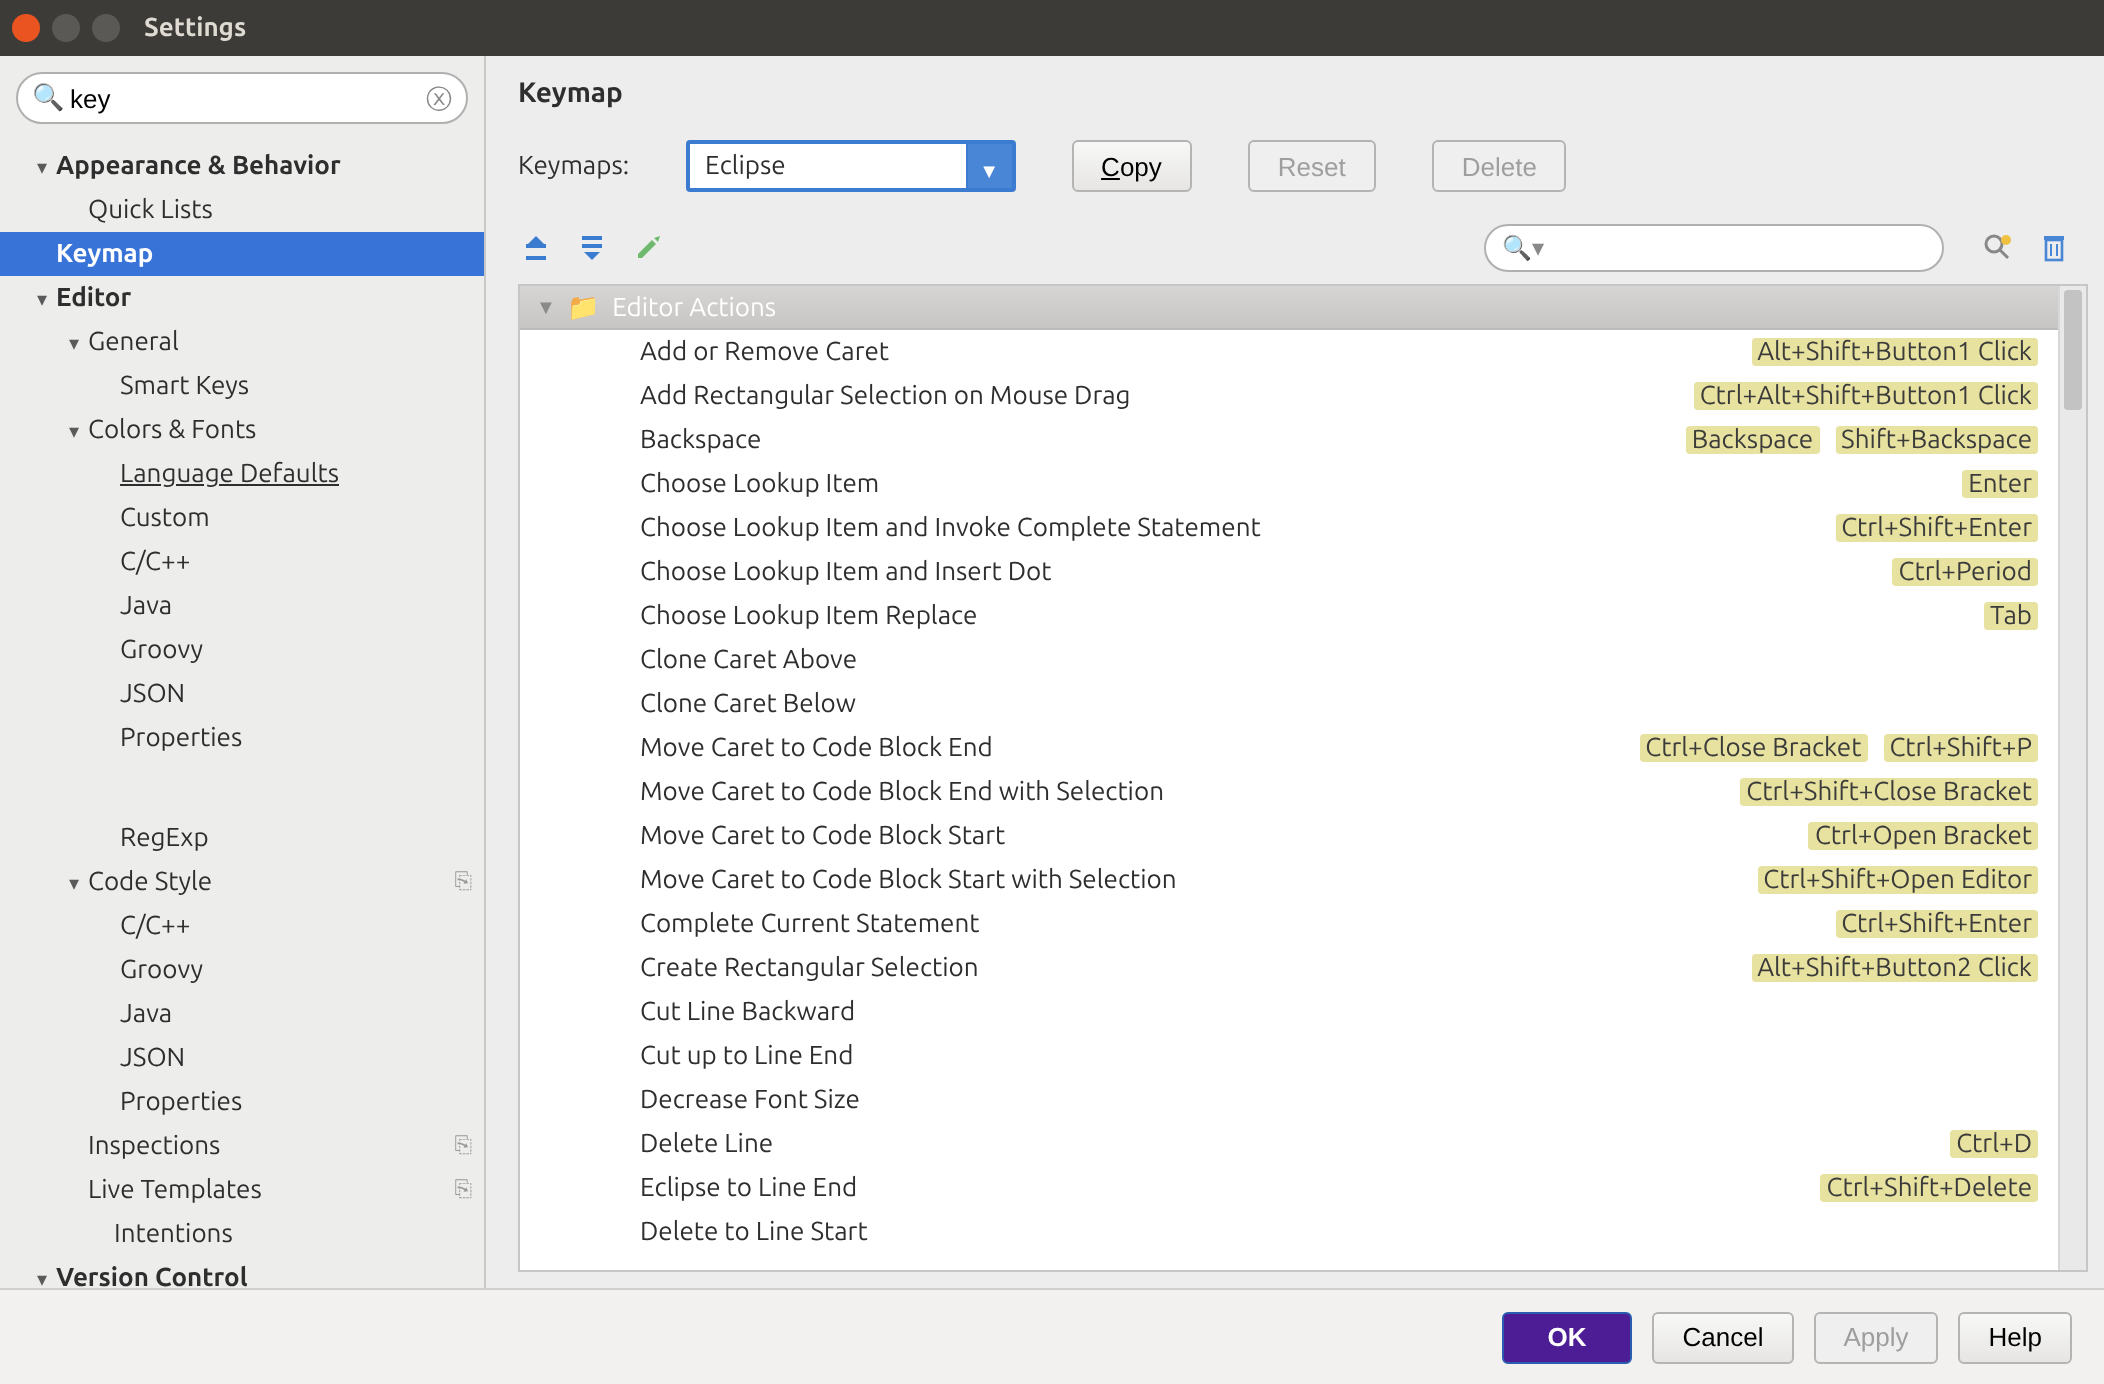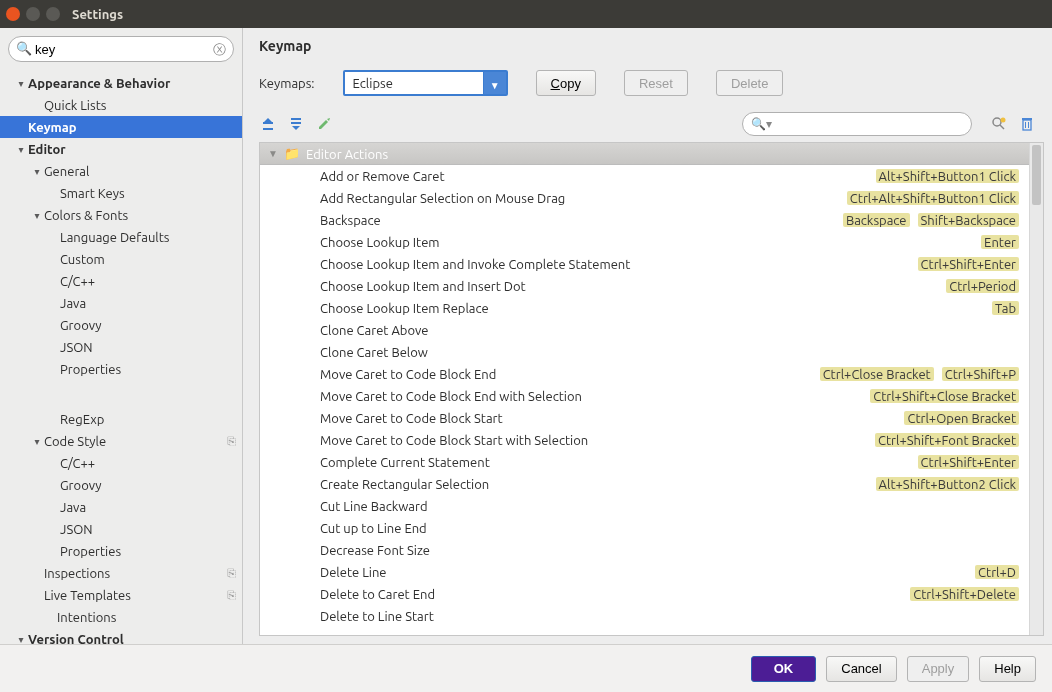--- a/index.html
+++ b/index.html
@@ -99,21 +99,21 @@
             <span class="label">General</span>
           </div>
           <div class="tree-row" style="padding-left: 46px;">
             <span class="arrow"></span>
             <span class="label">Smart Keys</span>
           </div>
           <div class="tree-row" style="padding-left: 30px;">
             <span class="arrow">▾</span>
             <span class="label">Colors &amp; Fonts</span>
           </div>
-          <div class="tree-row" style="padding-left: 46px;">
+          <div class="tree-row" style="padding-left: 46px; text-decoration: underline;">
             <span class="arrow"></span>
             <span class="label">Language Defaults</span>
           </div>
           <div class="tree-row" style="padding-left: 46px;">
             <span class="arrow"></span>
             <span class="label">Custom</span>
           </div>
           <div class="tree-row" style="padding-left: 46px;">
             <span class="arrow"></span>
             <span class="label">C/C++</span>
@@ -322,21 +322,21 @@
             </div>
             <div class="action-row">
               <span class="action-name">Move Caret to Code Block Start</span>
               <span class="shortcut-wrap">
                 <span class="shortcut">Ctrl+Open Bracket</span>
               </span>
             </div>
             <div class="action-row">
               <span class="action-name">Move Caret to Code Block Start with Selection</span>
               <span class="shortcut-wrap">
-                <span class="shortcut">Ctrl+Shift+Font Bracket</span>
+                <span class="shortcut">Ctrl+Shift+Open Editor</span>
               </span>
             </div>
             <div class="action-row">
               <span class="action-name">Complete Current Statement</span>
               <span class="shortcut-wrap">
                 <span class="shortcut">Ctrl+Shift+Enter</span>
               </span>
             </div>
             <div class="action-row">
               <span class="action-name">Create Rectangular Selection</span>
@@ -356,21 +356,21 @@
               <span class="action-name">Decrease Font Size</span>
               <span class="shortcut-wrap"></span>
             </div>
             <div class="action-row">
               <span class="action-name">Delete Line</span>
               <span class="shortcut-wrap">
                 <span class="shortcut">Ctrl+D</span>
               </span>
             </div>
             <div class="action-row">
-              <span class="action-name">Delete to Caret End</span>
+              <span class="action-name">Eclipse to Line End</span>
               <span class="shortcut-wrap">
                 <span class="shortcut">Ctrl+Shift+Delete</span>
               </span>
             </div>
             <div class="action-row">
               <span class="action-name">Delete to Line Start</span>
               <span class="shortcut-wrap"></span>
             </div>
           </div>
         <div class="scrollbar-track">

